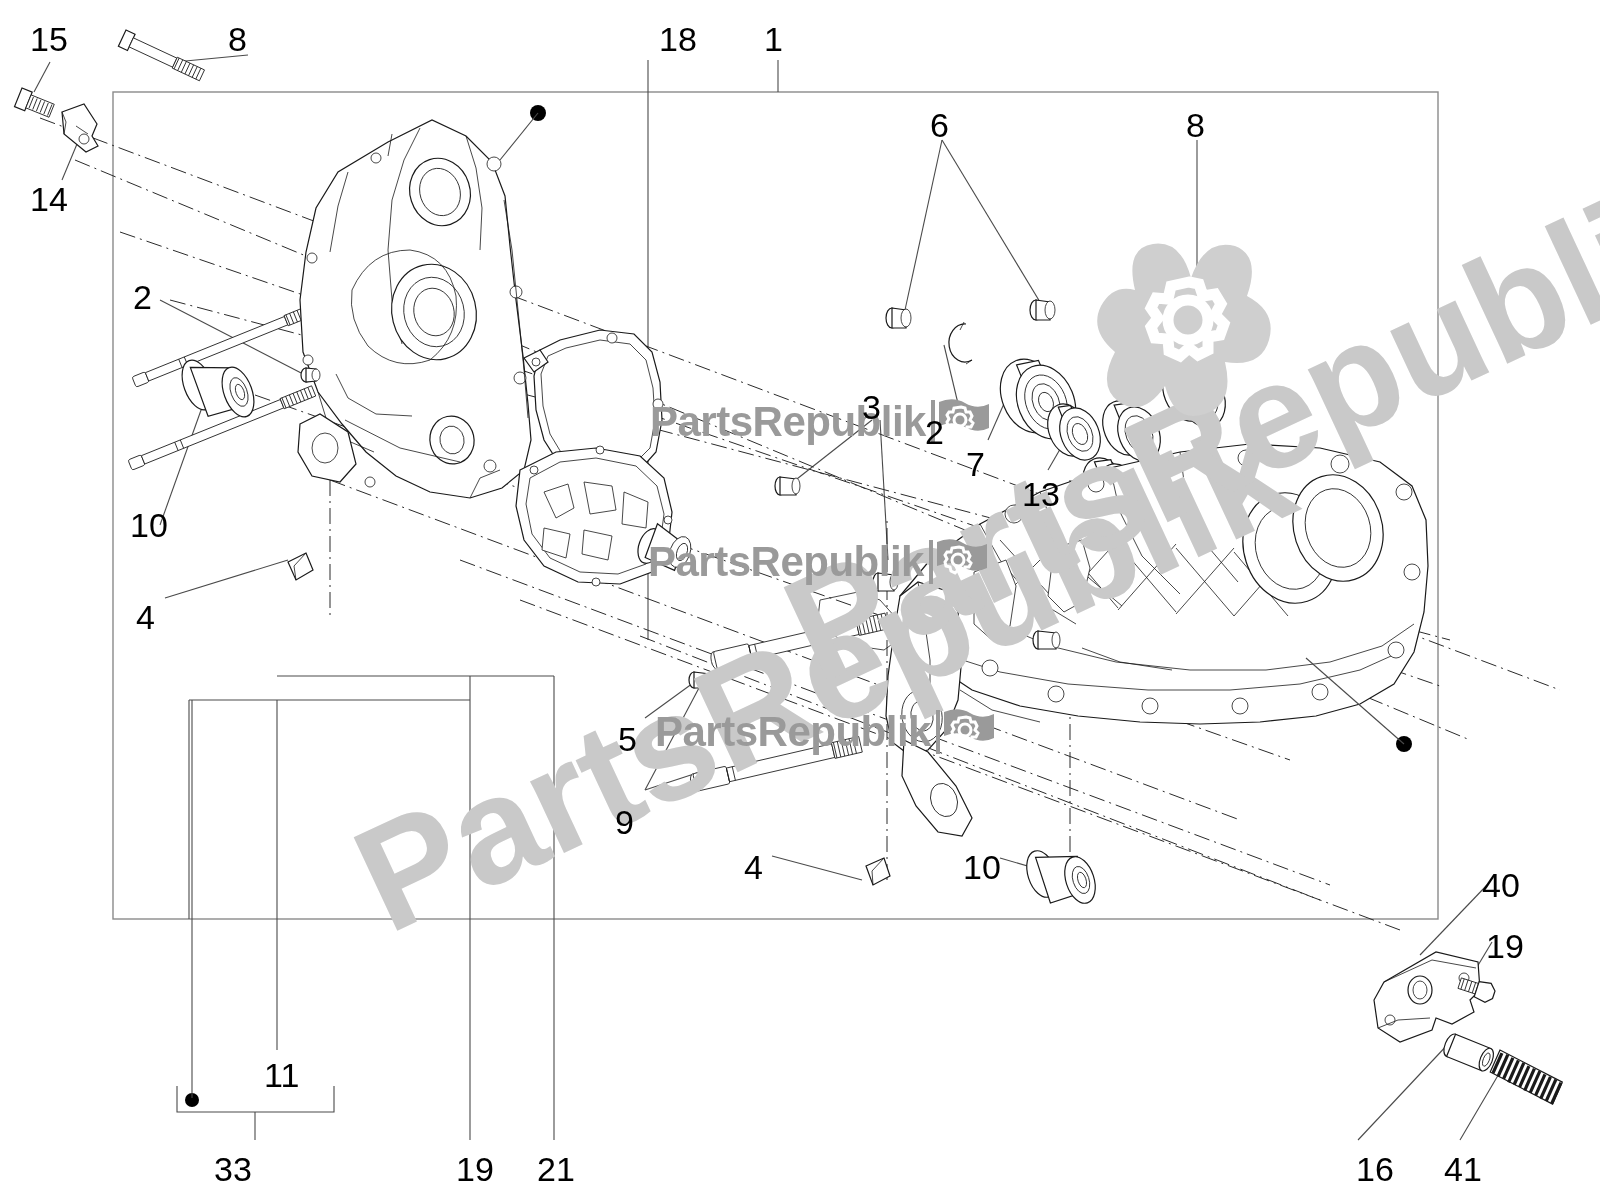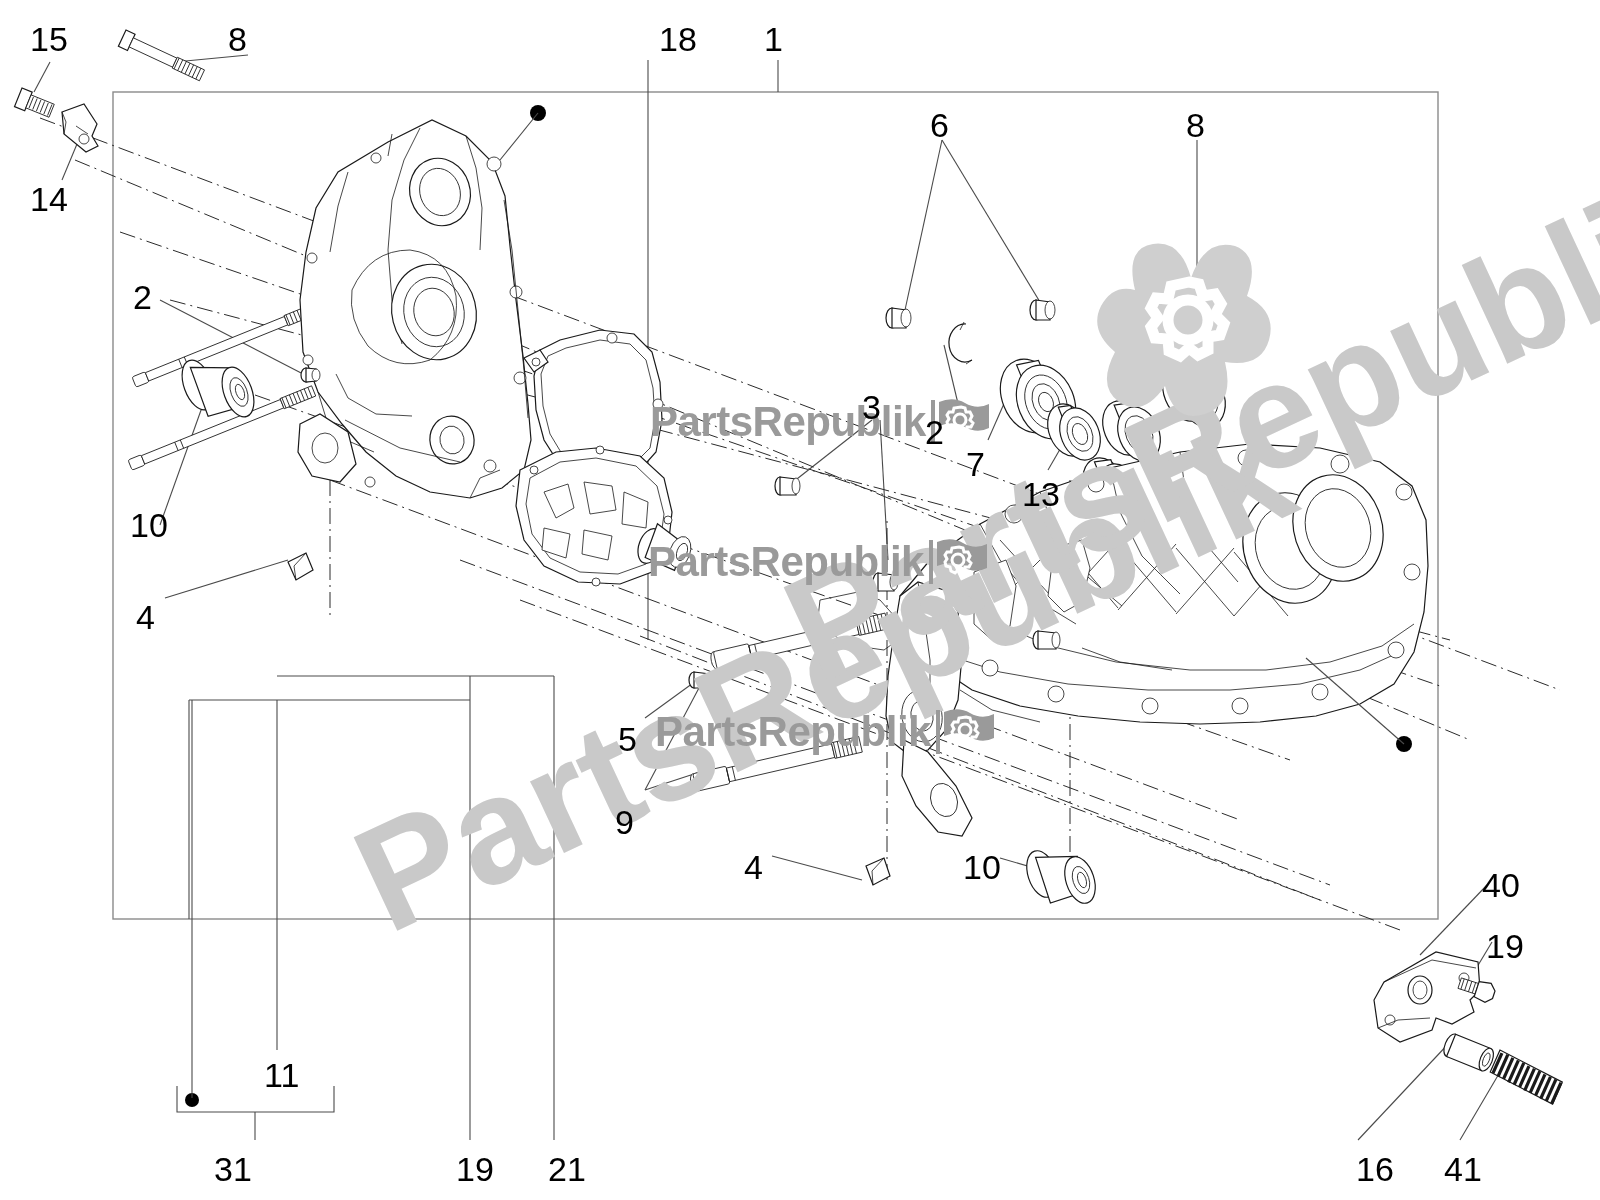--- a/index.html
+++ b/index.html
@@ -534,19 +534,19 @@
   <div class="callout" style="left:1022px;top:477px;">13</div>
   <div class="callout" style="left:130px; top:508px;">10</div>
   <div class="callout" style="left:136px; top:600px;">4</div>
   <div class="callout" style="left:618px; top:722px;">5</div>
   <div class="callout" style="left:615px; top:805px;">9</div>
   <div class="callout" style="left:744px; top:850px;">4</div>
   <div class="callout" style="left:963px; top:850px;">10</div>
   <div class="callout" style="left:1482px;top:868px;">40</div>
   <div class="callout" style="left:1486px;top:929px;">19</div>
   <div class="callout" style="left:264px; top:1058px;text-align:right;">11</div>
-  <div class="callout" style="left:214px; top:1152px;">31</div>
+  <div class="callout" style="left:214px; top:1152px;">33</div>
   <div class="callout" style="left:456px; top:1152px;">19</div>
-  <div class="callout" style="left:537px; top:1152px;margin-left:11px;">21</div>
+  <div class="callout" style="left:537px; top:1152px;">21</div>
   <div class="callout" style="left:1328px;top:1152px;margin-left:28px;">16</div>
   <div class="callout" style="left:1444px;top:1152px;">41</div>
 
 </div>
 
 </body></html>

